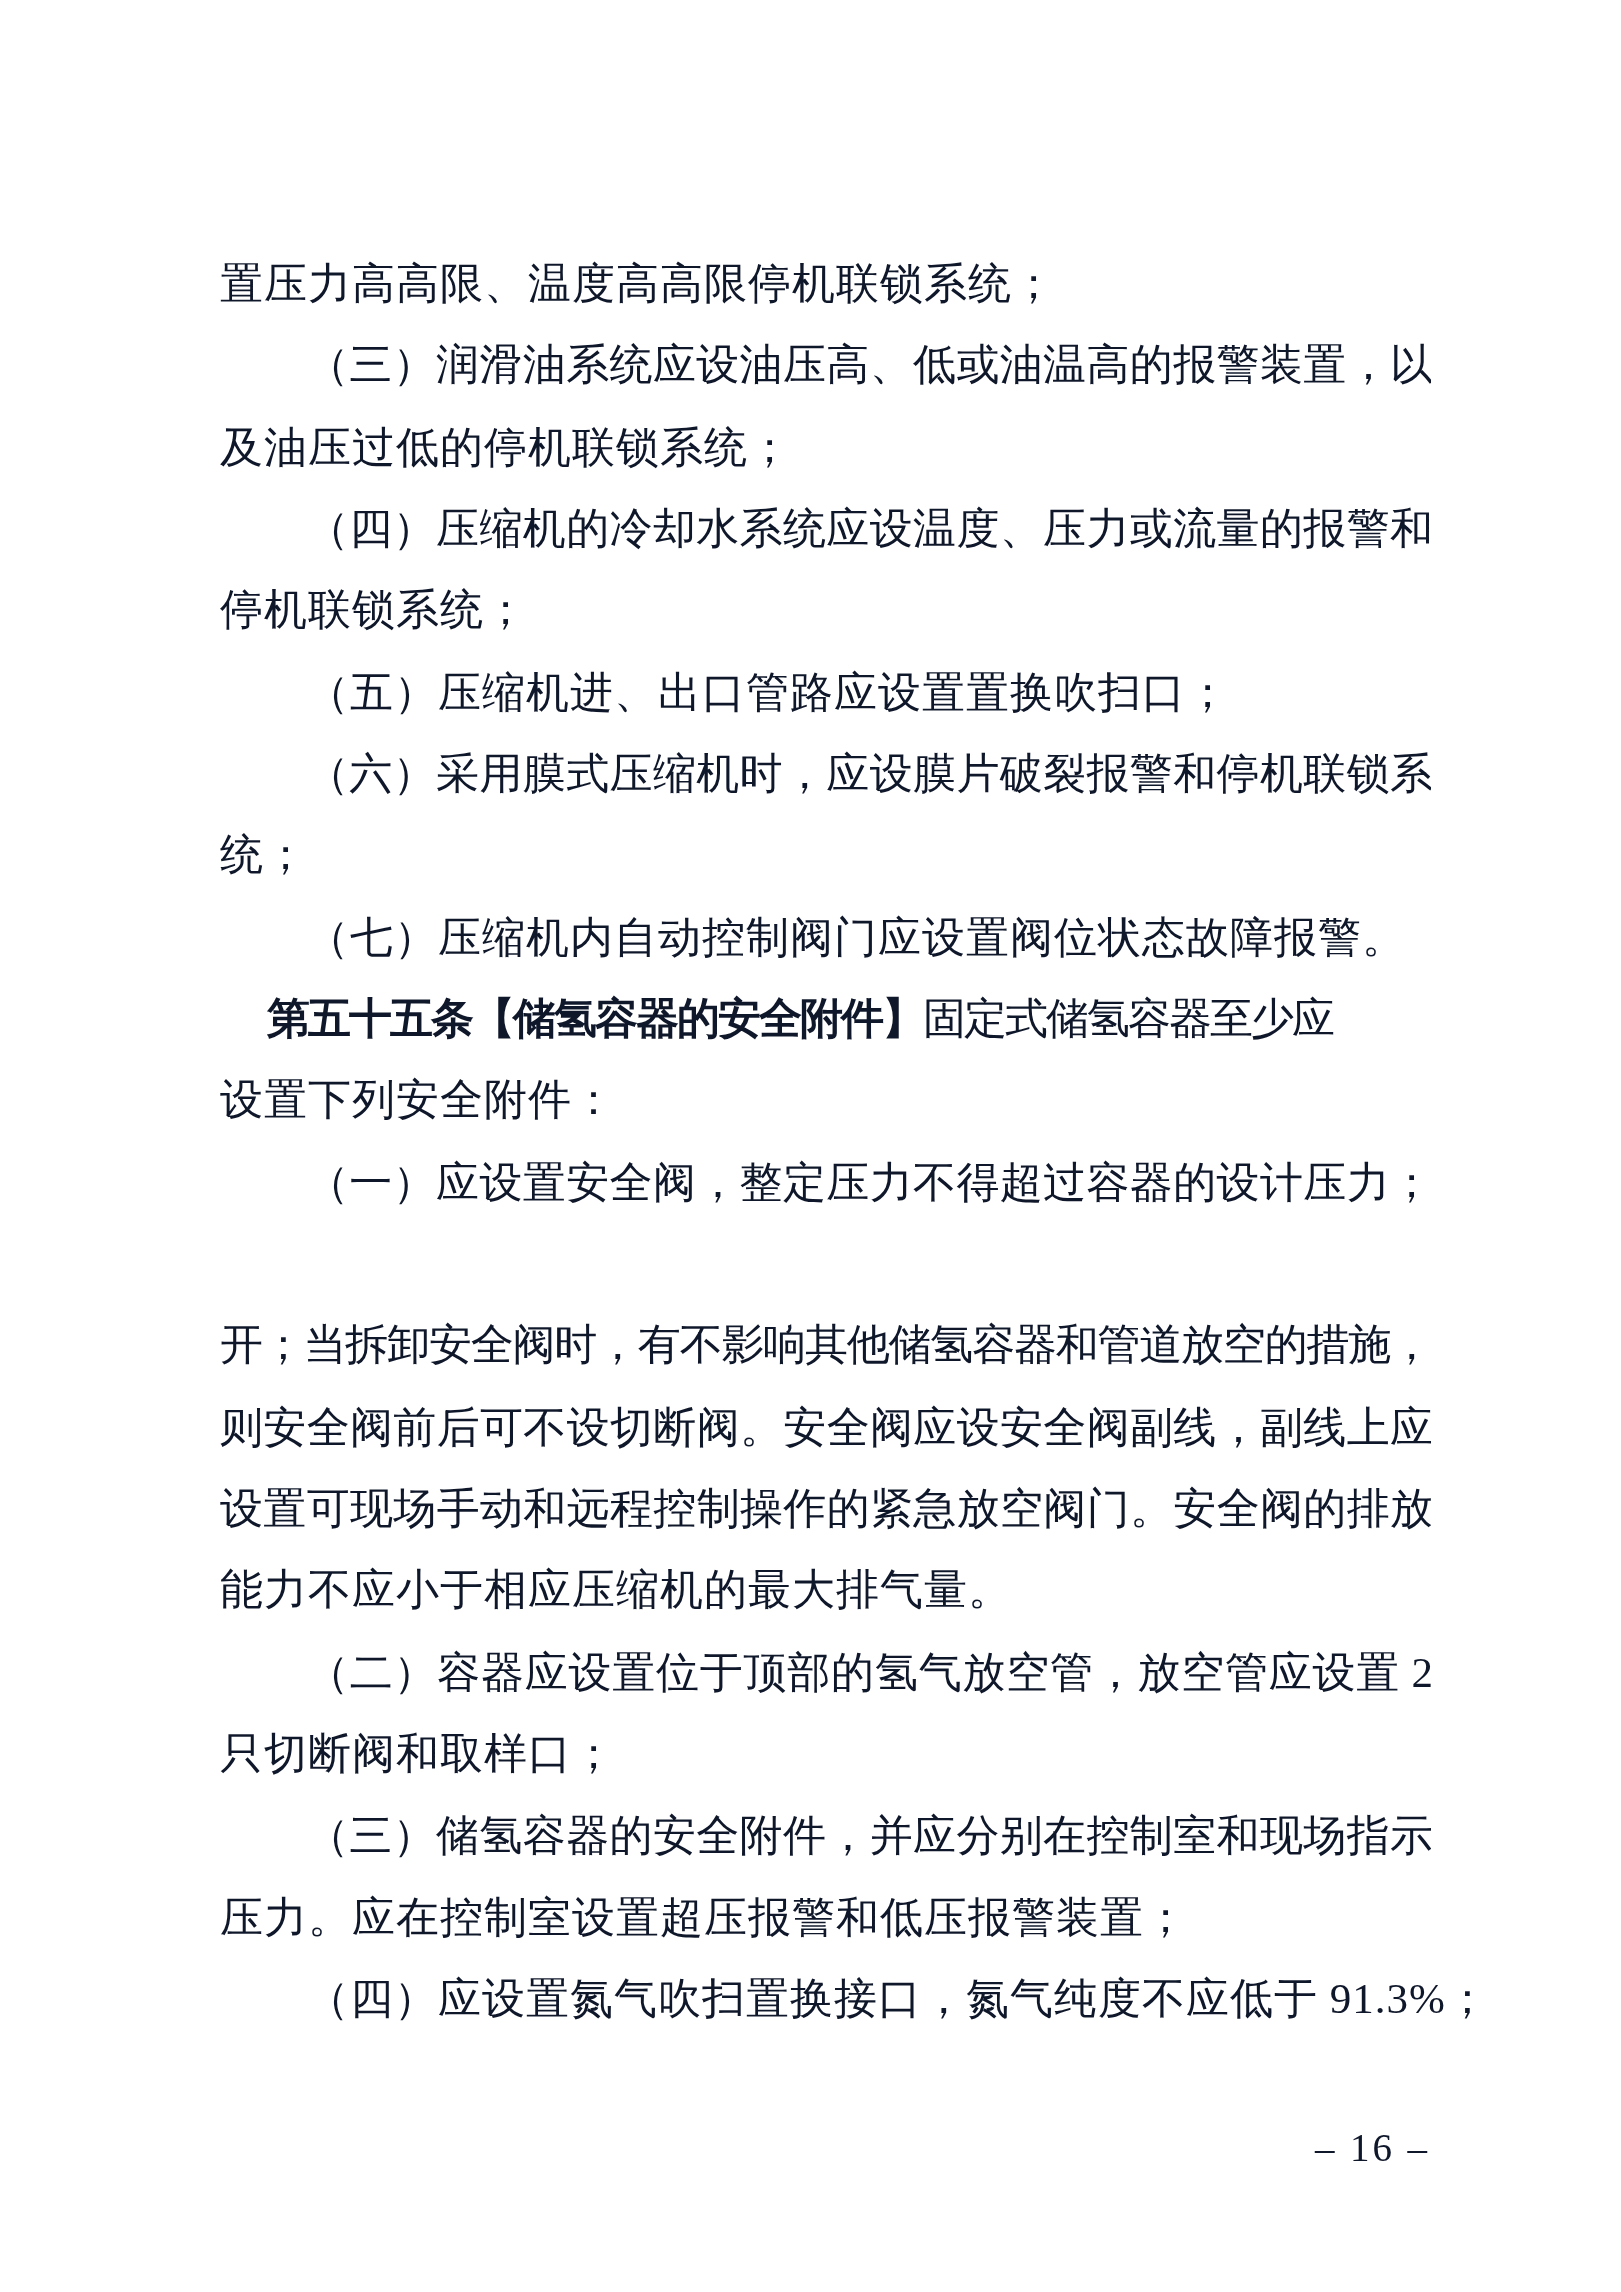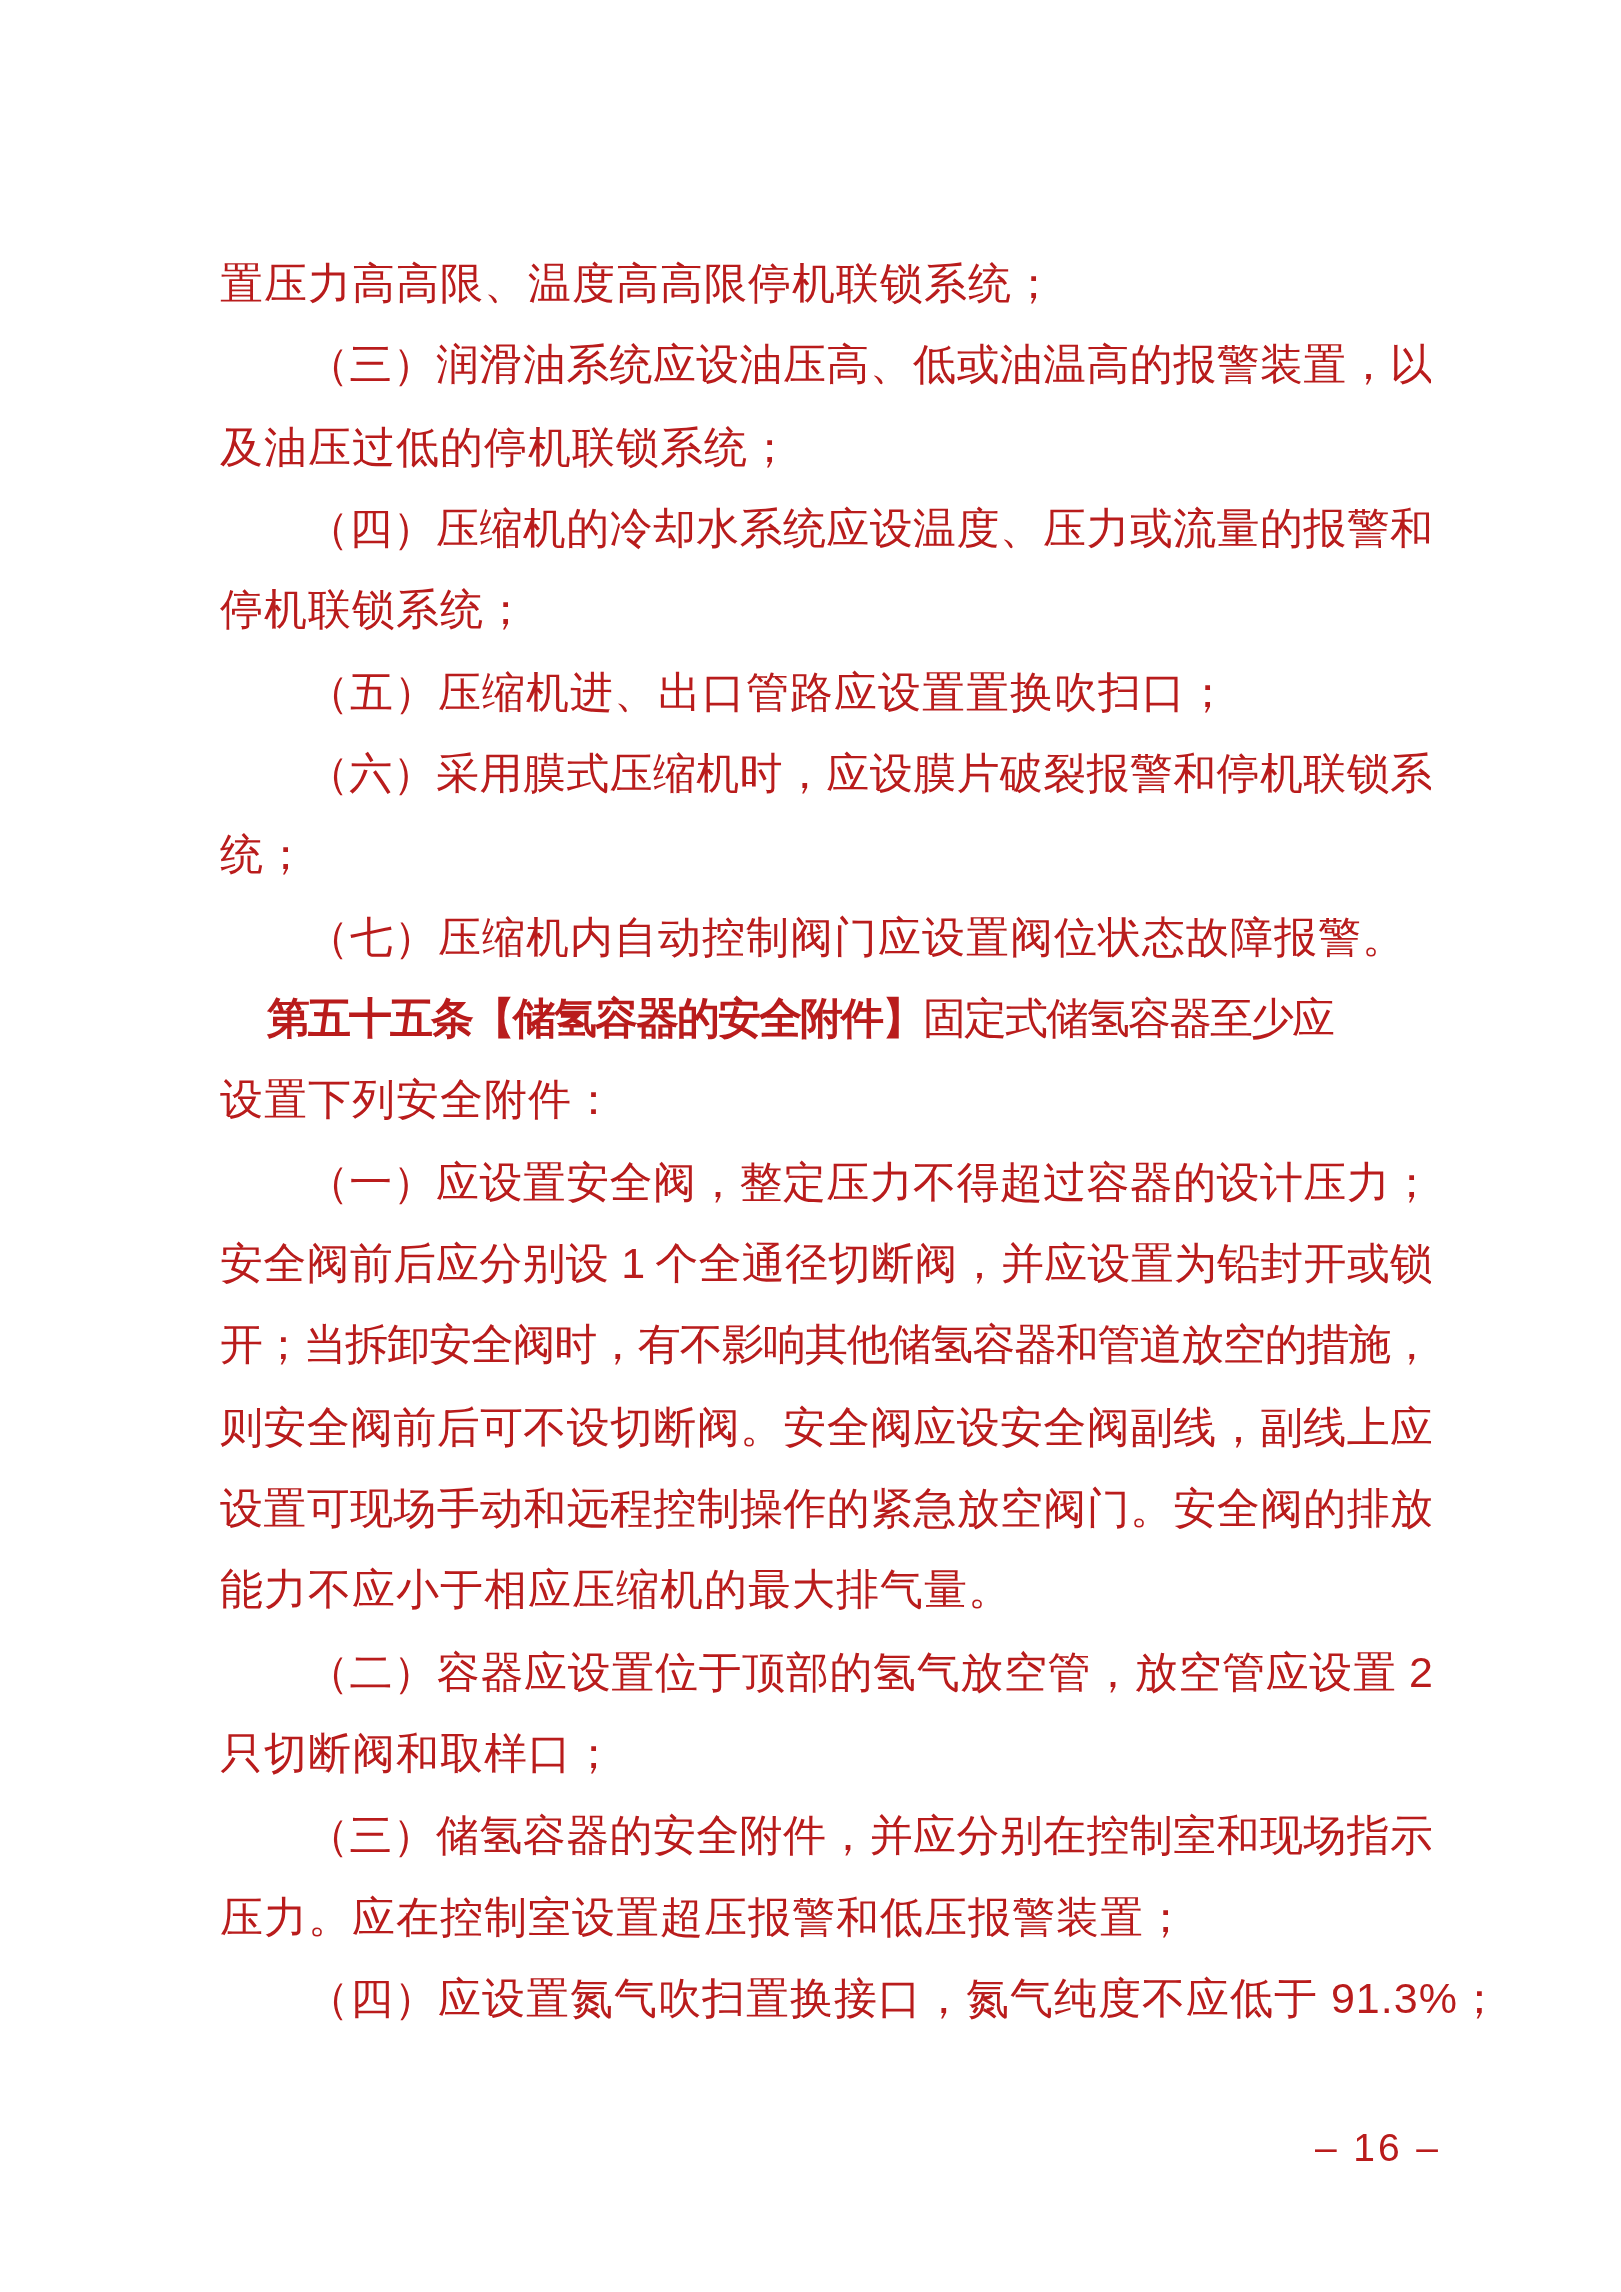--- a/index.html
+++ b/index.html
@@ -6,22 +6,22 @@
     margin: 0;
     padding: 0;
     background: #e8e8e8;
   }
   .page {
     position: relative;
     width: 1621px;
     height: 2293px;
     background: #ffffff;
     overflow: hidden;
-    font-family: Liberation Sans, sans-serif;
-    color: #b91c1c;
+    font-family: Liberation Serif, serif;
+    color: #0f172a;
   }
   .line {
     position: absolute;
     left: 220px;
     width: 1211px;
     height: 71px;
     line-height: 69px;
     font-size: 43px;
     white-space: nowrap;
     letter-spacing: 1px;
@@ -74,21 +74,20 @@
   <div class="line" style="top:575px">停机联锁系统；</div>
   <div class="line indent" style="top:658px">（五）压缩机进、出口管路应设置置换吹扫口；</div>
   <div class="line indent stretch" style="top:739px">（六）采用膜式压缩机时，应设膜片破裂报警和停机联锁系</div>
   <div class="line" style="top:820px">统；</div>
   <div class="line indent" style="top:903px">（七）压缩机内自动控制阀门应设置阀位状态故障报警。</div>
 
   <div class="line heading" style="top:984px"><span class="bold">第五十五条【储氢容器的安全附件】</span><span>固定式储氢容器至少应</span></div>
 
   <div class="line" style="top:1065px">设置下列安全附件：</div>
   <div class="line indent stretch" style="top:1148px">（一）应设置安全阀，整定压力不得超过容器的设计压力；</div>
-  <div class="line stretch" style="top:1229px">安全阀前后应分别设 1 个全通径切断阀，并应设置为铅封开或锁</div>
   <div class="line stretch" style="top:1310px">开；当拆卸安全阀时，有不影响其他储氢容器和管道放空的措施，</div>
   <div class="line stretch" style="top:1393px">则安全阀前后可不设切断阀。安全阀应设安全阀副线，副线上应</div>
   <div class="line stretch" style="top:1474px">设置可现场手动和远程控制操作的紧急放空阀门。安全阀的排放</div>
   <div class="line" style="top:1555px">能力不应小于相应压缩机的最大排气量。</div>
   <div class="line indent stretch" style="top:1638px">（二）容器应设置位于顶部的氢气放空管，放空管应设置 2</div>
   <div class="line" style="top:1719px">只切断阀和取样口；</div>
   <div class="line indent stretch" style="top:1801px">（三）储氢容器的安全附件，并应分别在控制室和现场指示</div>
   <div class="line" style="top:1883px">压力。应在控制室设置超压报警和低压报警装置；</div>
   <div class="line indent" style="top:1964px">（四）应设置氮气吹扫置换接口，氮气纯度不应低于 91.3%；</div>
 

